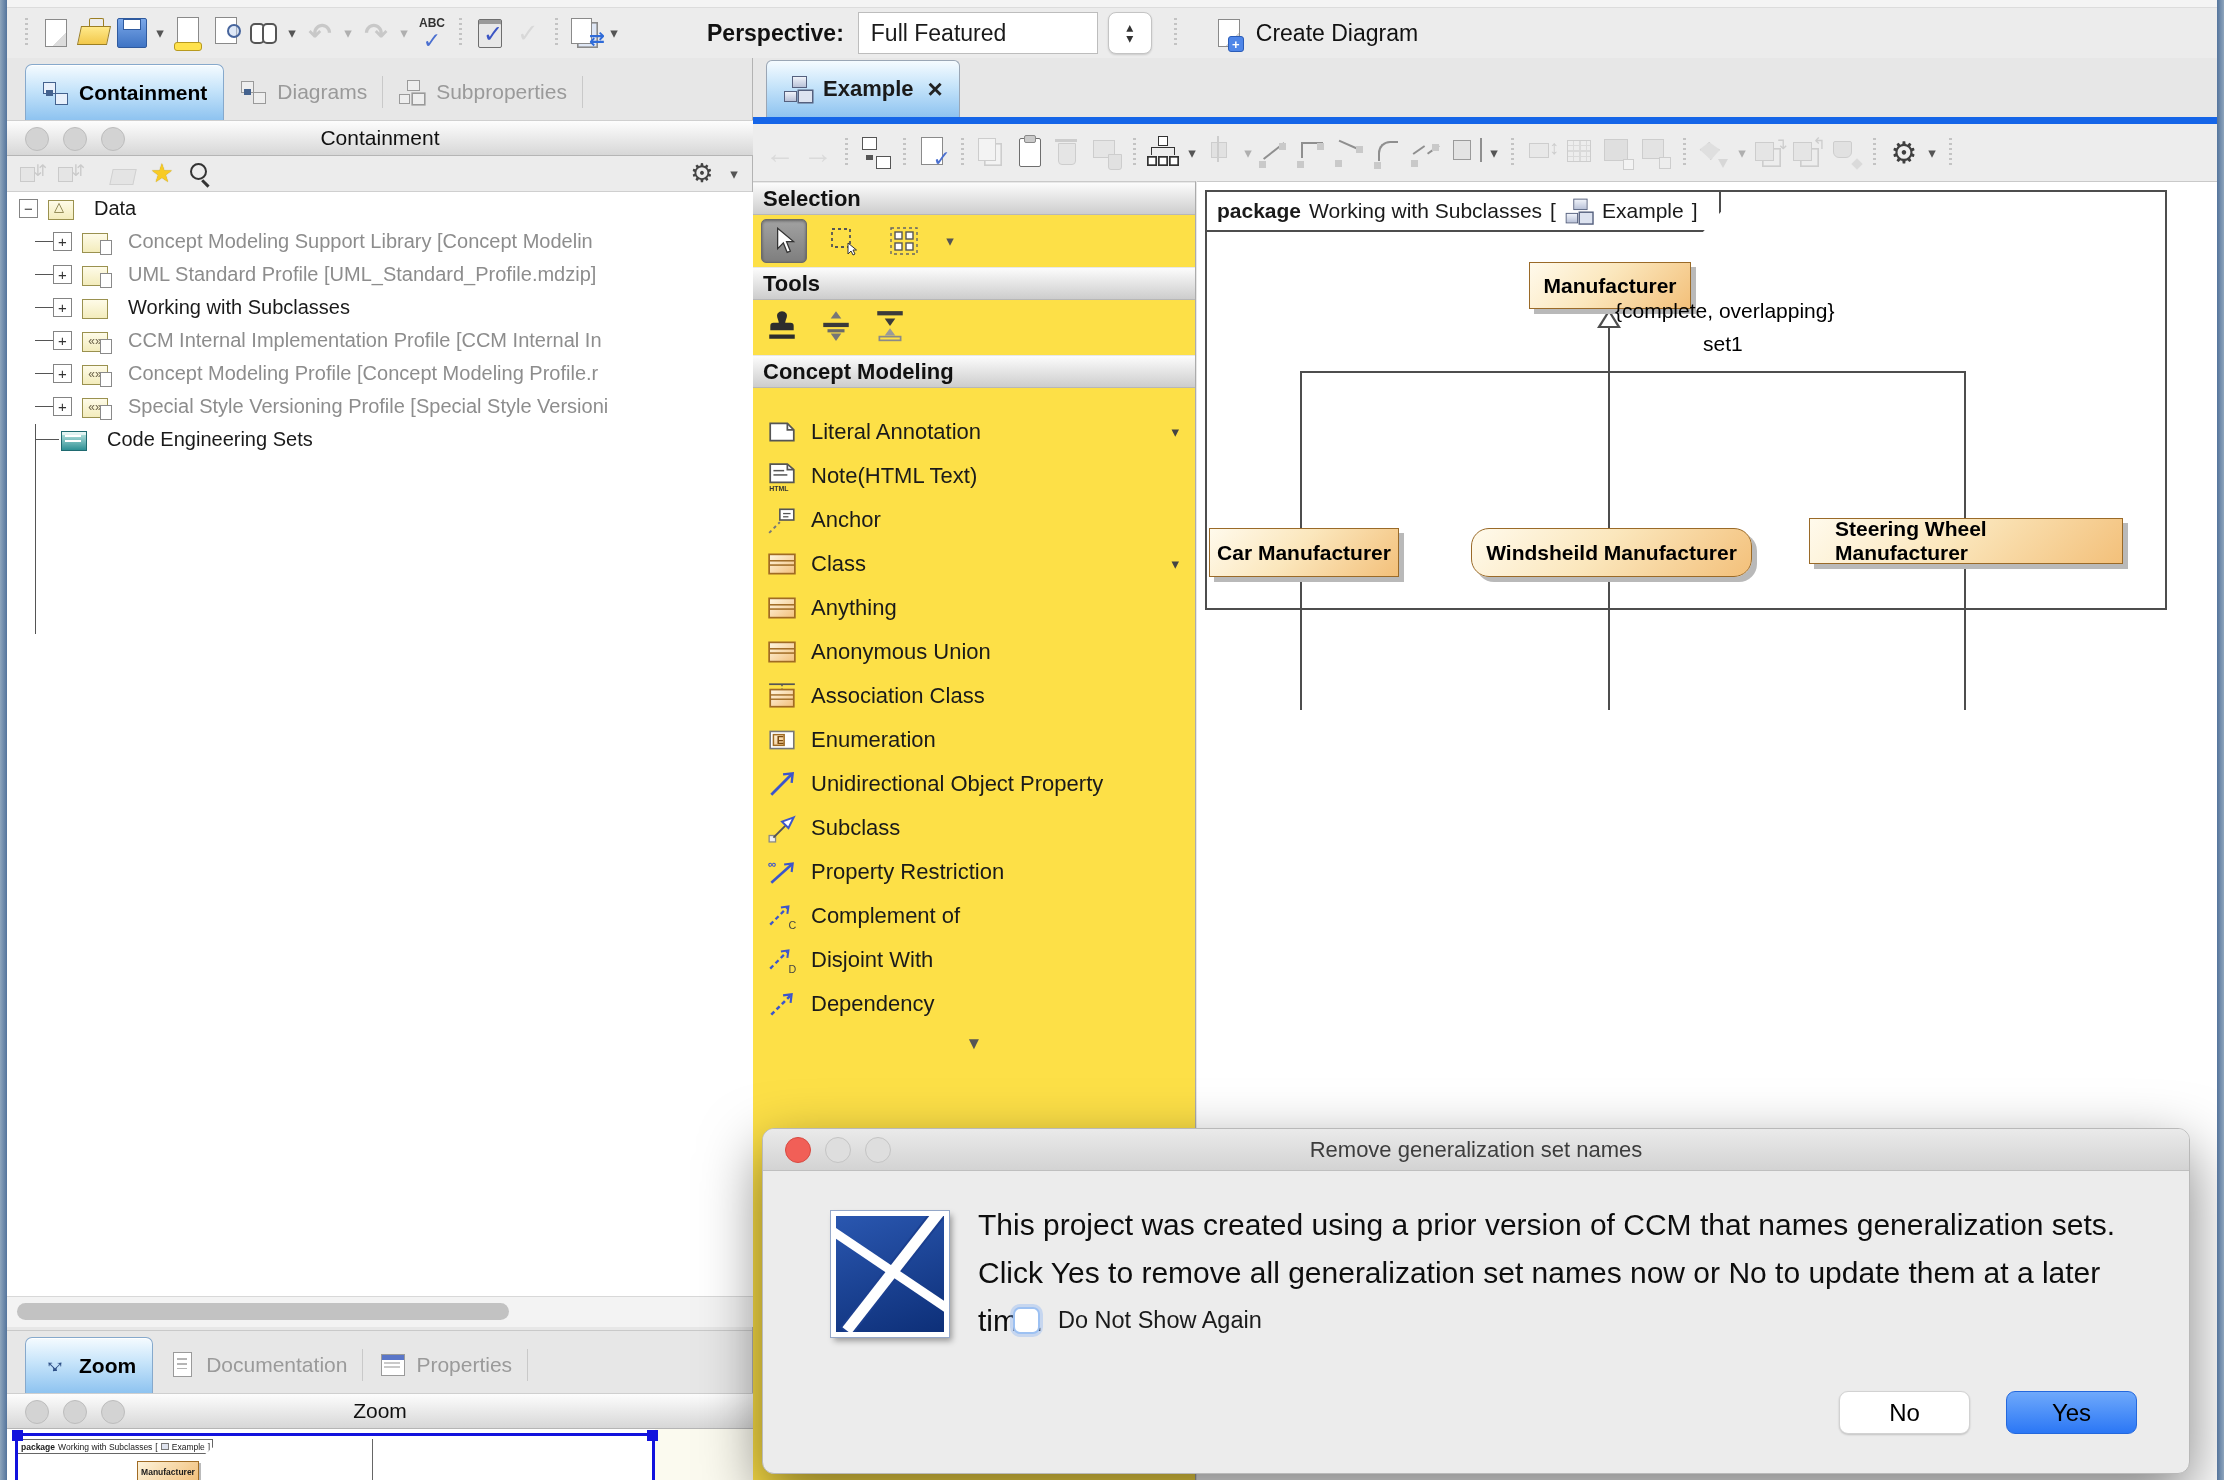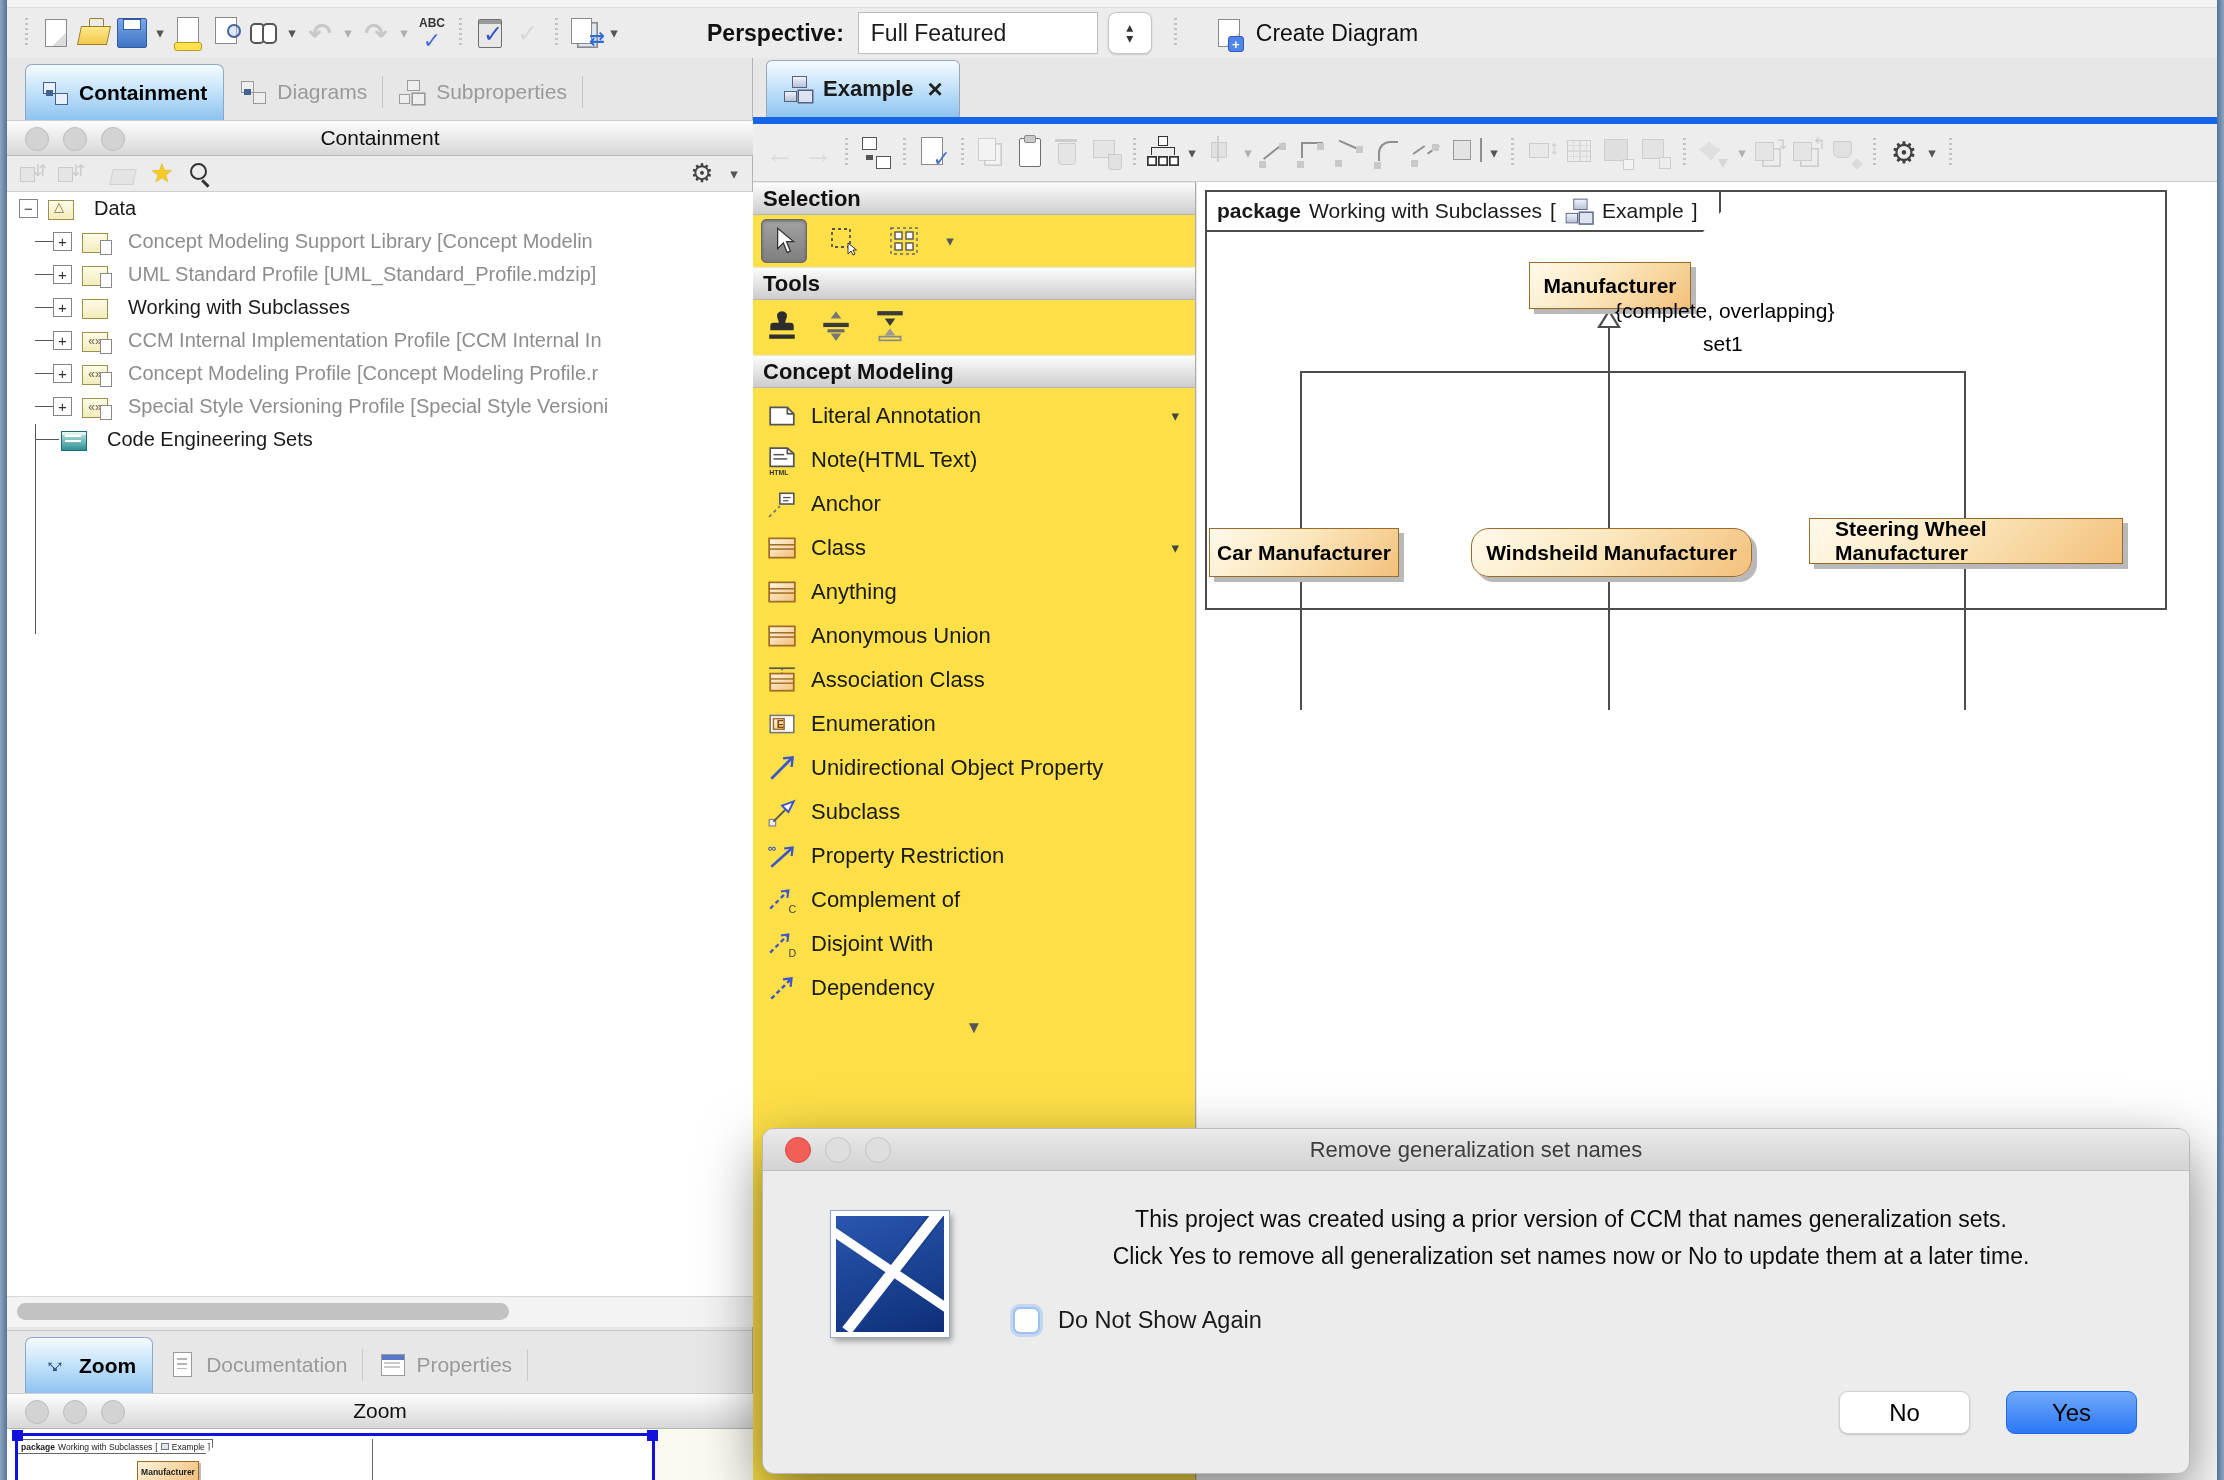--- a/index.html
+++ b/index.html
@@ -167,21 +167,21 @@
   .i-format-painter::after{content:"";position:absolute;right:4px;bottom:4px;width:8px;height:8px;background:#bdbdbd;transform:rotate(45deg);}
   .i-gear::before{content:"⚙";font-size:30px;color:#3f3f3f;}
 
   
   #palette{position:absolute;left:0;top:123px;width:443px;bottom:0;background:#fde047;border-right:1px solid #ababab;border-top:1px solid #c9c9c9;}
   .sect-hdr{height:33px;background:linear-gradient(#fcfcfc,#cdcdcd);border-top:1px solid #e8e8e8;border-bottom:1px solid #b7b7b7;display:flex;align-items:center;padding-left:10px;font-size:22px;font-weight:bold;color:#111;}
   .sel-row{height:52px;display:flex;align-items:center;gap:14px;padding-left:8px;}
   .selbtn{width:46px;height:44px;display:flex;align-items:center;justify-content:center;border-radius:5px;}
   .selbtn.active{background:linear-gradient(#a2a2a2,#7e7e7e);border:1px solid #6b6b6b;box-shadow:inset 0 1px 3px rgba(0,0,0,.4);}
   .tools-row{height:55px;display:flex;align-items:center;gap:20px;padding-left:12px;}
-  #cm-list{padding-top:6px;}
+  #cm-list{padding-top:22px;}
   .cm-item{height:44px;display:flex;align-items:center;gap:14px;padding:0 16px 0 14px;font-size:22px;}
   .cm-item svg{flex:none;}
   .cm-item .flex{flex:1;}
   .cm-caret{color:#444;font-size:15px;}
   #palette-more{text-align:center;color:#555;font-size:17px;margin-top:8px;}
 
   
   #canvas{position:absolute;left:444px;top:123px;right:0;bottom:0;background:#fff;border-top:1px solid #c9c9c9;overflow:hidden;}
   #pkg-frame{position:absolute;left:8px;top:8px;width:962px;height:420px;border:2px solid #4d4d4d;}
   #pkg-tab{position:absolute;left:8px;top:8px;width:516px;height:42px;border:2px solid #4d4d4d;background:#fff;clip-path:polygon(0 0,100% 0,100% 52%,96.5% 100%,0 100%);display:flex;align-items:center;gap:8px;padding:0 10px;font-size:21px;white-space:nowrap;}
@@ -196,21 +196,21 @@
   
   #dialog{position:absolute;left:762px;top:1128px;width:1428px;height:346px;background:#ececec;border:1px solid #b9b9b9;border-radius:12px;box-shadow:0 22px 60px rgba(0,0,0,.5);z-index:50;}
   #dialog-titlebar{height:42px;background:linear-gradient(#eaeaea,#d3d3d3);border-bottom:1px solid #bfbfbf;border-radius:11px 11px 0 0;display:flex;align-items:center;justify-content:center;position:relative;font-size:22px;color:#3d3d3d;}
   #dialog-titlebar .lights{position:absolute;left:22px;top:8px;display:flex;gap:14px;}
   .light{width:26px;height:26px;border-radius:50%;}
   .light.red{background:#f15f57;border:1px solid #d8483f;}
   .light.gray{background:#dedede;border:1px solid #c4c4c4;}
   #md-logo{position:absolute;left:68px;top:82px;width:118px;height:126px;background:linear-gradient(160deg,#2a57b0,#0d2f78);border:5px solid #fff;outline:1px solid #94a7c8;box-shadow:3px 4px 6px rgba(0,0,0,.35);overflow:hidden;}
   #md-logo::before{content:"";position:absolute;left:-20px;top:46px;width:160px;height:11px;background:#fff;transform:rotate(-52deg);box-shadow:0 0 0 2px #1b3f8f;}
   #md-logo::after{content:"";position:absolute;left:-30px;top:50px;width:170px;height:9px;background:#fff;transform:rotate(34deg);}
-  #dialog-msg{position:absolute;left:215px;right:25px;top:72px;text-align:center;font-size:23px;color:#0d0d0d;line-height:1.6;}
+  #dialog-msg{position:absolute;left:215px;right:25px;top:72px;text-align:left;font-size:30px;color:#0d0d0d;line-height:1.6;}
   #dialog-check-row{position:absolute;left:250px;top:178px;display:flex;align-items:center;gap:18px;font-size:23.5px;}
   #dns-checkbox{width:27px;height:27px;background:#fff;border:2px solid #9dc1f2;border-radius:7px;box-shadow:0 0 0 3px rgba(130,175,245,.35);}
   .dlg-btn{position:absolute;top:262px;width:131px;height:43px;border-radius:9px;display:flex;align-items:center;justify-content:center;font-size:24px;color:#000;}
   #btn-no{left:1076px;background:#fff;border:1px solid #d2d2d2;box-shadow:0 1px 2px rgba(0,0,0,.18);}
   #btn-yes{left:1243px;background:linear-gradient(#6fa9fb,#2b77f5);border:1px solid #2468dd;}
 
   .hidden-svg{position:absolute;width:0;height:0;overflow:hidden;}
 </style>
 </head>
 <body>

